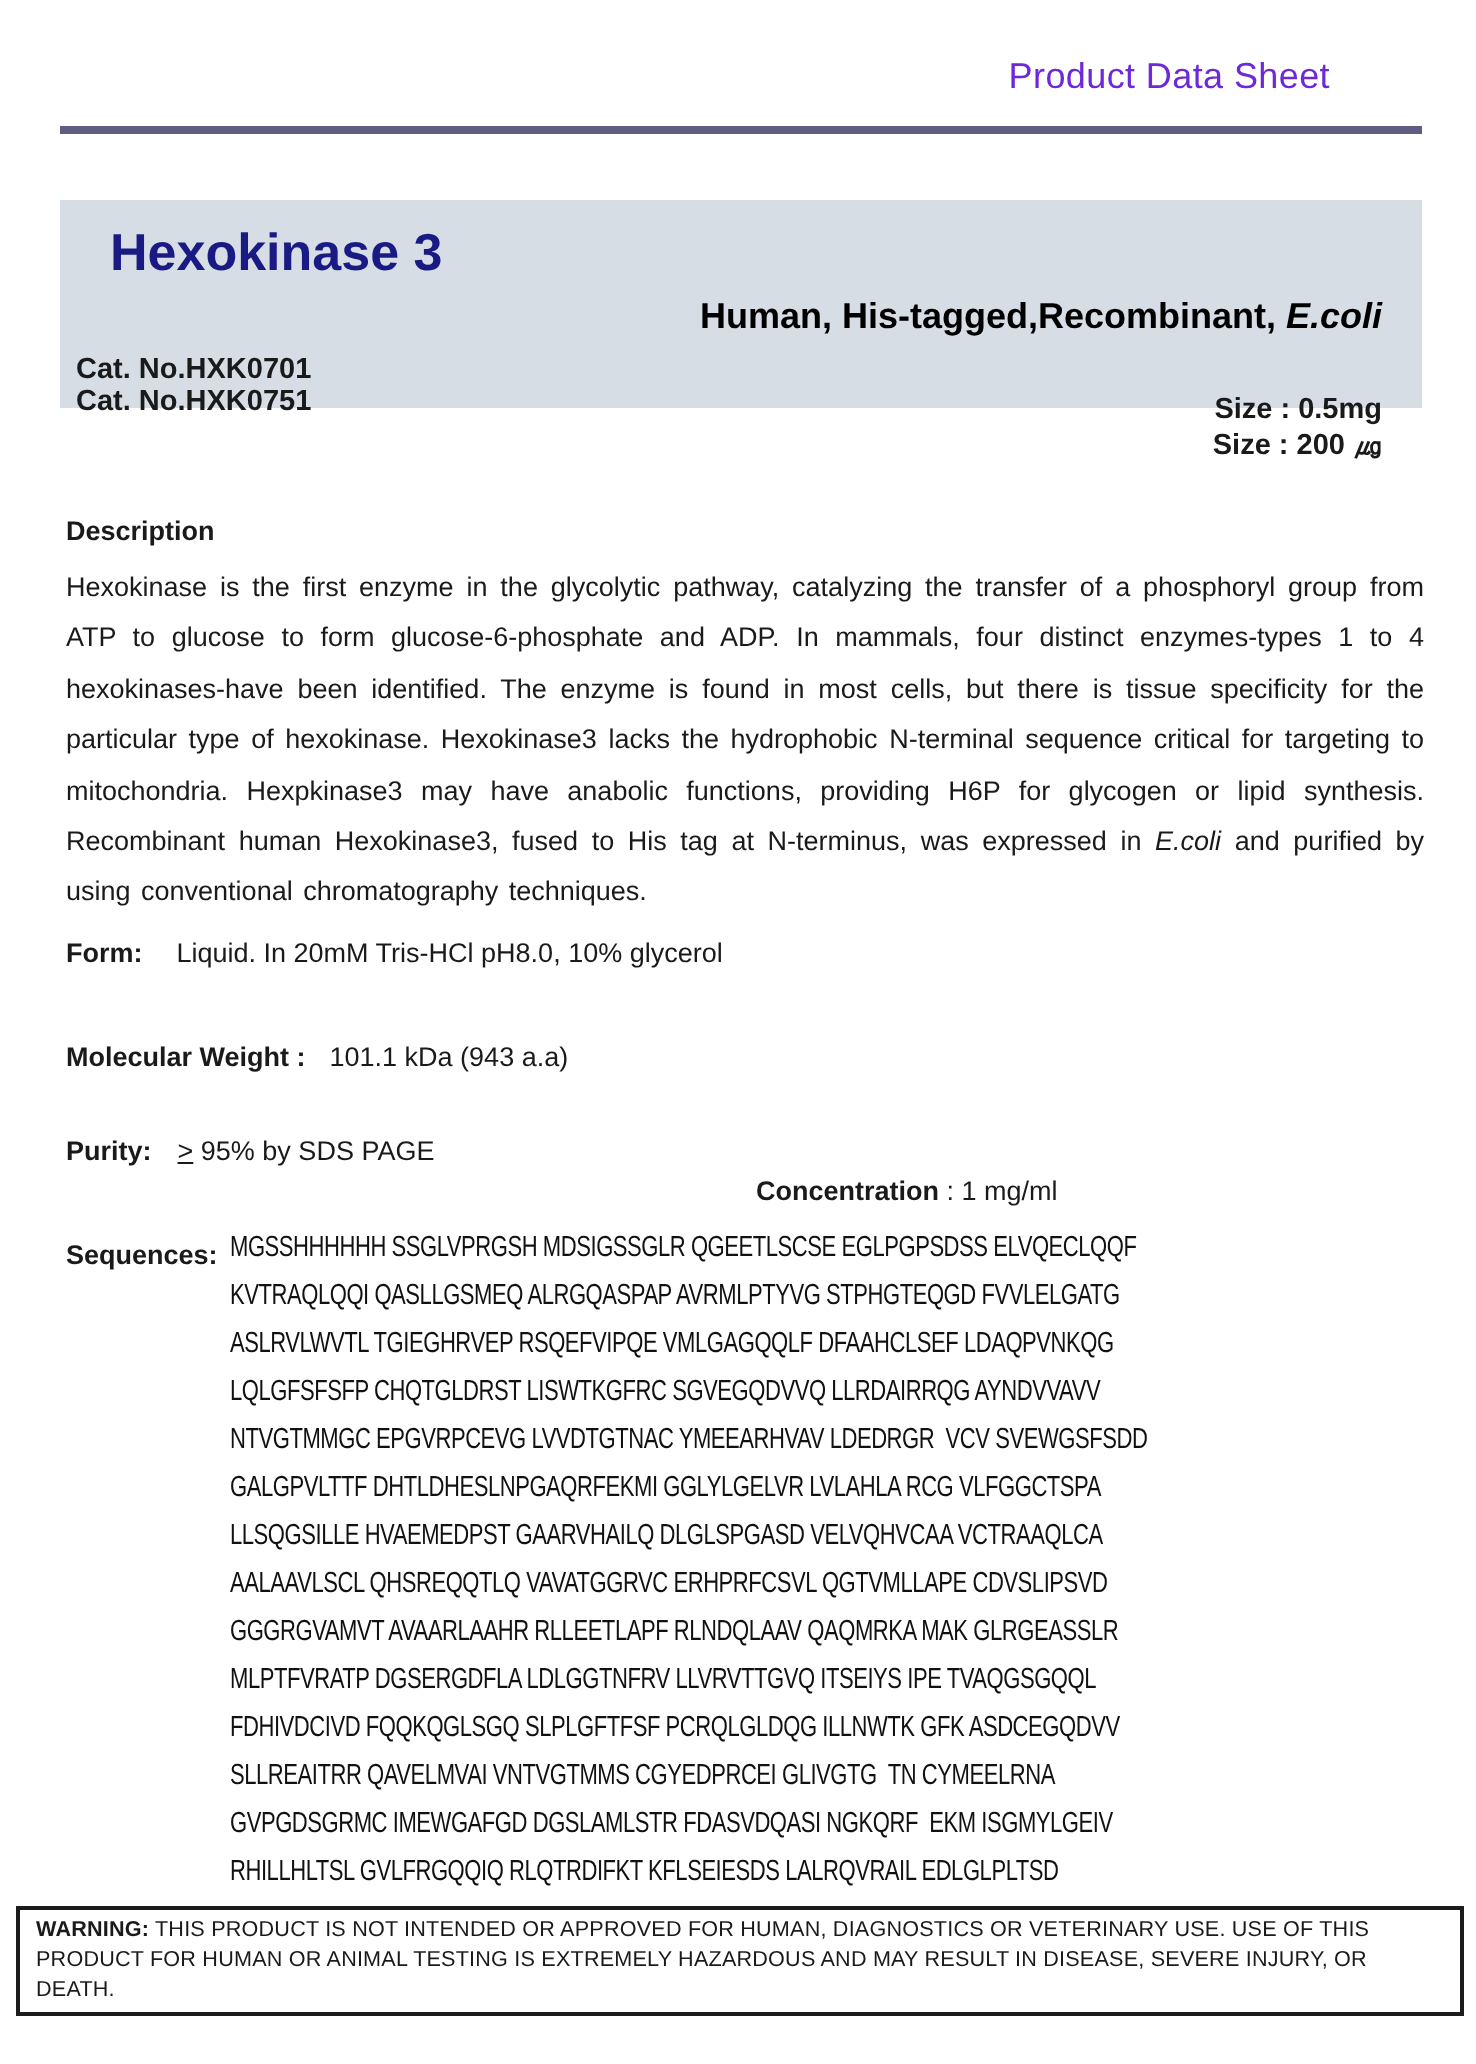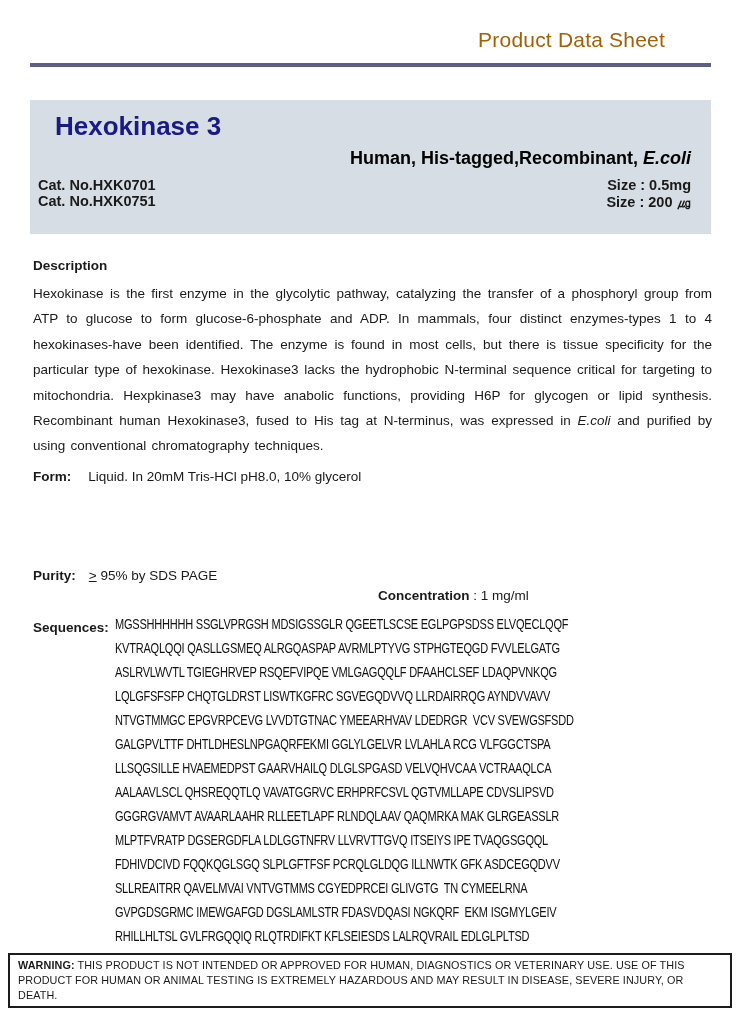--- a/index.html
+++ b/index.html
@@ -7,43 +7,43 @@
     position:relative;
     width:738px;height:1032px;
     background:#ffffff;
     font-family:"Liberation Sans","DejaVu Sans",sans-serif;
     color:#1a1a1a;
     overflow:hidden;
     margin:0 auto;
   }
   .pds-title{
     position:absolute;top:28px;right:73px;
-    font-size:21px;letter-spacing:0.2px;
-    color:#a16207;
+    font-size:18px;letter-spacing:0.2px;
+    color:#6d28d9;
   }
   .rule{
     position:absolute;left:30px;top:63px;
     width:681px;height:4px;background:#5e5e85;
   }
   .gray-box{
     position:absolute;left:30px;top:100px;
-    width:681px;height:134px;background:#d6dde4;
+    width:681px;height:104px;background:#d6dde4;
   }
   .product-name{
     position:absolute;left:25px;top:11px;
     font-size:26px;font-weight:bold;color:#1a1a85;
   }
   .subtitle{
     position:absolute;right:20px;top:48px;
     font-size:18px;font-weight:bold;color:#000;
     white-space:nowrap;
   }
   .subtitle .it{font-style:italic;margin-left:5px;}
   .cat-no{position:absolute;left:8px;font-size:14.5px;font-weight:bold;white-space:nowrap;}
-  .size{position:absolute;right:20px;font-size:14.5px;font-weight:bold;white-space:nowrap;}
+  .size{position:absolute;right:20px;font-size:14.5px;font-weight:bold;white-space:nowrap;margin-top:20px;}
   .row1{top:77px;text-align:center;} .row2{top:93px;}
   .desc-heading{
     position:absolute;left:33px;top:258px;
     font-size:13.5px;font-weight:bold;
   }
   .desc-body{
     position:absolute;left:33px;top:281px;width:679px;
     font-size:13.5px;line-height:25.4px;
     text-align:justify;word-spacing:1.5px;
   }
@@ -103,20 +103,23 @@
 
   <div class="desc-heading">Description</div>
   <div class="desc-body">
     <span>Hexokinase is the first enzyme in the glycolytic pathway, catalyzing the transfer of a phosphoryl group from ATP to glucose to form glucose-6-phosphate and ADP. In mammals, four distinct enzymes-types 1 to 4 hexokinases-have been identified. The enzyme is found in most cells, but there is tissue specificity for the particular type of hexokinase. Hexokinase3 lacks the hydrophobic N-terminal sequence critical for targeting to mitochondria. Hexpkinase3 may have anabolic functions, providing H6P for glycogen or lipid synthesis. Recombinant human Hexokinase3, fused to His tag at N-terminus, was expressed in </span><span class="it">E.coli</span><span> and purified by using conventional chromatography techniques.</span>
   </div>
 
   <div class="prop form-row">
     <span class="lbl">Form:</span><span class="val">Liquid. In 20mM Tris-HCl pH8.0, 10% glycerol</span>
   </div>
 
+  <div class="prop mw-row">
+    <span class="lbl">Molecular Weight :</span><span class="val">101.1 kDa (943 a.a)</span>
+  </div>
 
   <div class="prop purity-row">
     <span class="lbl">Purity:</span><span class="val gte">&gt;</span><span> 95% by SDS PAGE</span>
   </div>
 
   <div class="prop conc-row">
     <span class="lbl">Concentration</span><span> : 1 mg/ml</span>
   </div>
 
   <div class="seq-label">Sequences:</div>

